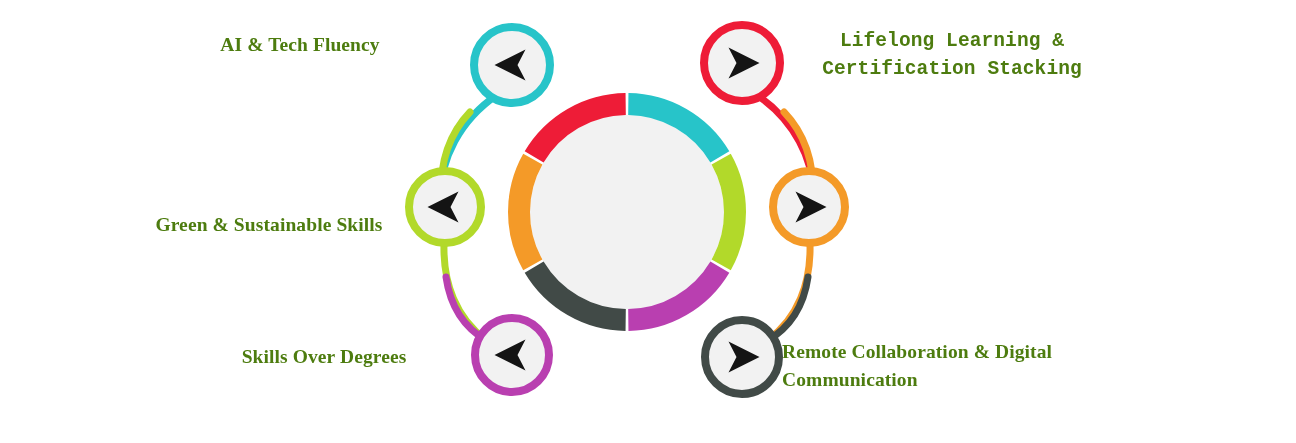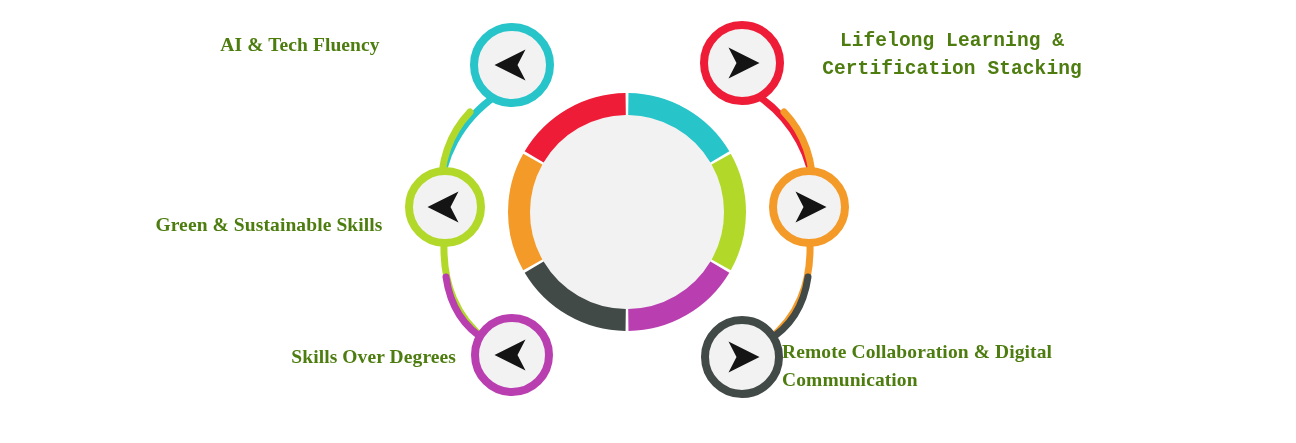--- a/index.html
+++ b/index.html
@@ -33,21 +33,21 @@
     line-height: 1.42;
     letter-spacing: 0.1px;
     color: #4d7c0f;
     -webkit-font-smoothing: antialiased;
   }
   
   #label-0 { left: 150px; top: 31px;  width: 300px; text-align: center; }
   #label-1 { left: 782px; top: 28px;  width: 340px; text-align: center; font-family: Liberation Mono, monospace; }
   #label-2 { left: 150px; top: 183px; width: 238px; text-align: center; margin-top: 28px; }
   #label-3 { left: 845px; top: 183px; width: 340px; text-align: center; }
-  #label-4 { left: 192px; top: 343px; width: 264px; text-align: right; }
+  #label-4 { left: 192px; top: 343px; width: 264px; text-align: center; }
   #label-5 { left: 782px; top: 338px; width: 340px; text-align: left; }
 </style>
 </head>
 <body>
 
 <div id="infographic">
 
   <svg id="diagram-svg" viewBox="0 0 1296 443">
     <defs>
 

